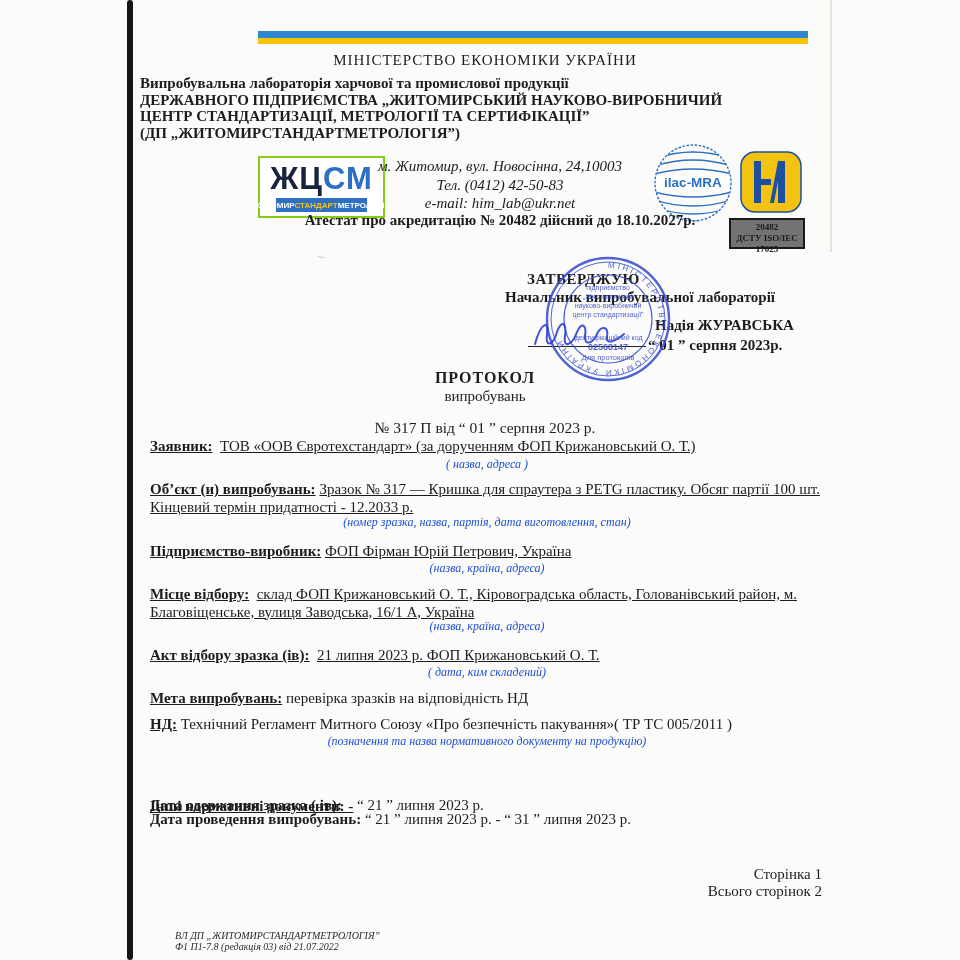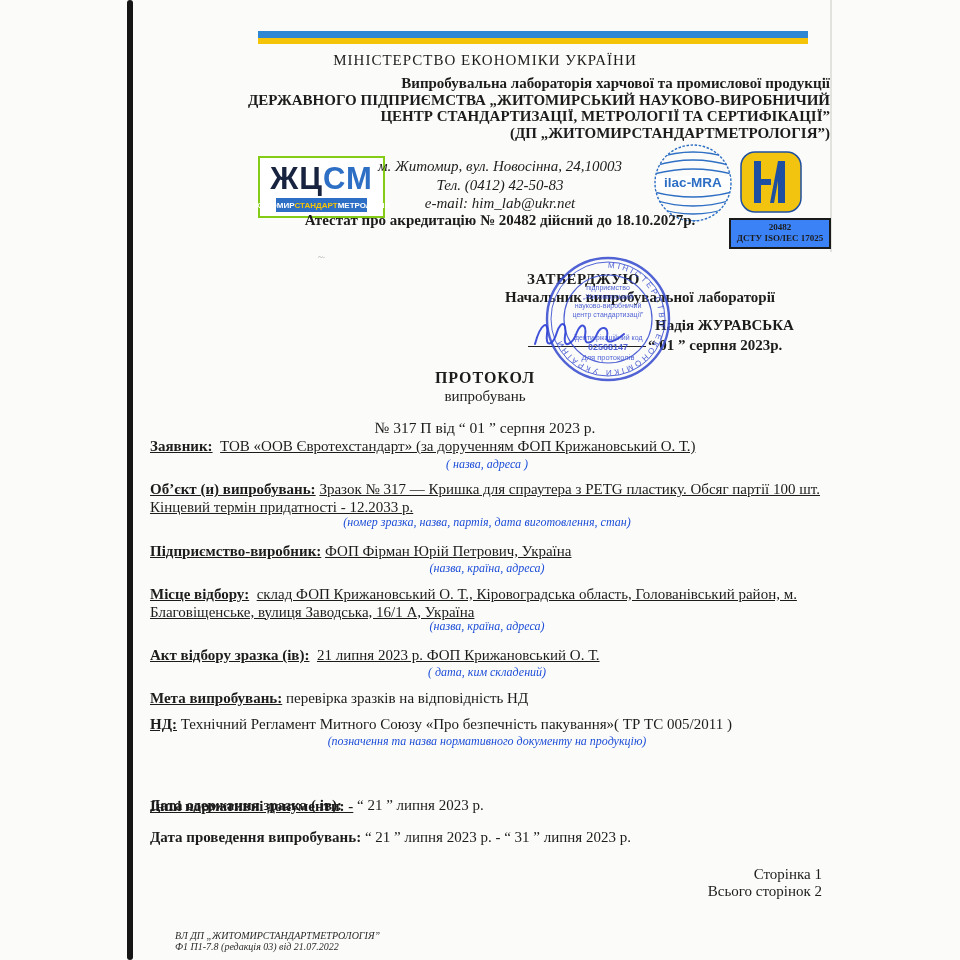--- a/index.html
+++ b/index.html
@@ -12,36 +12,36 @@
   .abs{position:absolute;}
   
   .scan-line-left{left:127px;top:0;width:6px;height:960px;background:#151515;border-radius:3px;}
   .scan-line-right{left:830px;top:0;width:2px;height:252px;background:#e2e2de;}
   
   .flag{left:258px;top:31px;width:550px;height:13px;}
   .flag .blue{height:7px;background:#2f86d2;}
   .flag .yellow{height:6px;background:#f5c307;}
   
   .ministry{left:140px;top:52px;width:690px;text-align:center;font-size:15px;letter-spacing:1px;}
-  .lab-name{left:140px;top:75px;width:690px;text-align:right;font-weight:bold;font-size:15px;line-height:16.5px;}
+  .lab-name{left:140px;top:75px;width:690px;text-align:left;font-weight:bold;font-size:15px;line-height:16.5px;}
   
   .zhcsm{left:258px;top:156px;width:127px;height:62px;border:2px solid #84cc16;background:#fff;box-sizing:border-box;}
   .zhcsm-letters{height:40px;display:flex;align-items:center;justify-content:center;
      font-family:"Liberation Sans",sans-serif;font-weight:bold;font-size:31px;letter-spacing:1px;line-height:1;}
   .zhcsm-letters .dark{color:#18233f;}
   .zhcsm-letters .blue{color:#2d6fc4;}
   .zhcsm-strip{height:14px;margin:0 16px;background:#2d6fc4;display:flex;align-items:center;justify-content:center;
      font-family:"Liberation Sans",sans-serif;font-weight:bold;font-size:8px;letter-spacing:0;white-space:nowrap;}
   .zhcsm-strip .w{color:#fff;} .zhcsm-strip .y{color:#f5c307;}
   .contact{left:350px;top:157px;width:300px;text-align:center;font-style:italic;font-size:15px;line-height:18.5px;}
   .attestation{left:190px;top:212px;width:620px;text-align:center;font-weight:bold;font-size:15px;}
   
   .ilac{left:652px;top:142px;}
   .naau{left:740px;top:151px;}
-  .naau-box{left:729px;top:218px;width:102px;height:31px;border:2px solid #1a1a1a;background:#3b82f6;
+  .naau-box{left:729px;top:218px;width:76px;height:31px;border:2px solid #1a1a1a;background:#737373;
      text-align:center;font-weight:bold;box-sizing:border-box;padding-top:2px;}
   .naau-box .n1{font-size:9px;line-height:11px;}
   .naau-box .n2{font-size:9px;line-height:11px;}
   
   .approve{left:527px;top:271px;font-weight:bold;font-size:15px;letter-spacing:0.5px;}
   .head-title{left:505px;top:289px;font-weight:bold;font-size:15px;}
   .sig-line{left:528px;top:345px;width:118px;border-bottom:1.6px solid #222;height:1px;}
   .approver{left:655px;top:317px;font-weight:bold;font-size:15px;}
   .approve-date{left:648px;top:337px;font-weight:bold;font-size:15px;}
   .stamp{left:543px;top:254px;}
@@ -57,21 +57,21 @@
   .note{left:150px;width:674px;text-align:center;font-style:italic;font-size:12px;color:#1d4ed8;}
   .f1{top:438px;} .n1p{top:457px;}
   .f2{top:481px;} .n2p{top:515px;}
   .f3{top:543px;} .n3p{top:561px;}
   .f4{top:586px;} .n4p{top:619px;}
   .f5{top:647px;} .n5p{top:665px;}
   .f6{top:690px;}
   .f7{top:716px;} .n7p{top:734px;}
   .f8{top:798px;}
   .f9{top:797px;}
-  .f10{top:829px;}
+  .f10{top:811px;}
   
   .pagination{left:560px;top:866px;width:262px;text-align:right;font-size:15px;line-height:17px;}
   .footer{left:175px;top:930px;font-style:italic;font-size:10px;line-height:11px;color:#2a2a2a;}
   .pencil-mark{left:318px;top:252px;width:36px;height:10px;color:#9a9a96;font-size:9px;font-style:italic;}
 </style>
 </head>
 <body>
 
 <div class="abs scan-line-left"></div>
 <div class="abs scan-line-right"></div>

